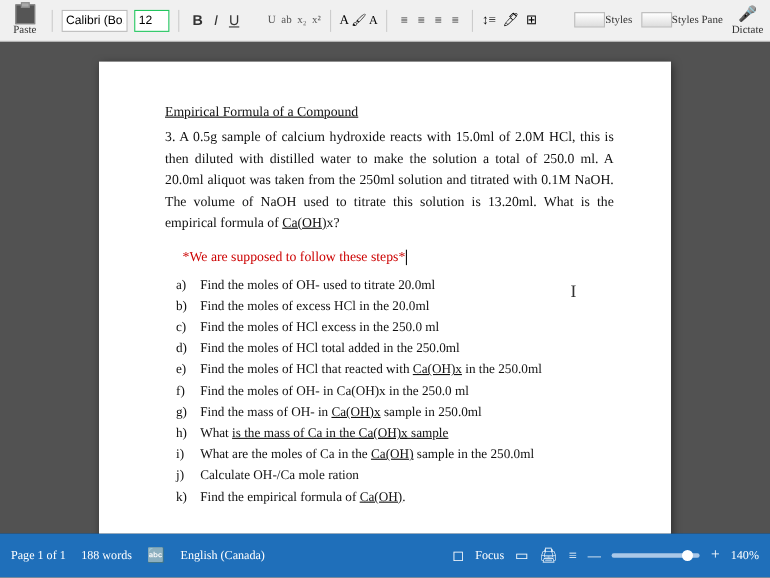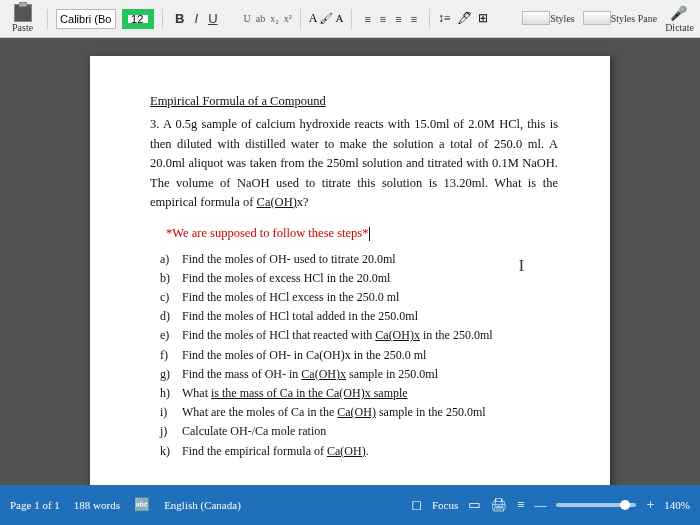--- a/index.html
+++ b/index.html
@@ -57,21 +57,21 @@
     .font-selector {
       background: white;
       border: 1px solid #bbb;
       font-size: 11px;
       padding: 1px 3px;
       height: 20px;
       width: 60px;
     }
     .size-selector {
       background: white;
-      border: 6px solid #22c55e;
+      border: 1px solid #22c55e;
       font-size: 11px;
       padding: 1px 3px;
       height: 20px;
       width: 32px;
     }
     .align-group {
       display: flex;
       align-items: center;
       gap: 1px;
     }

